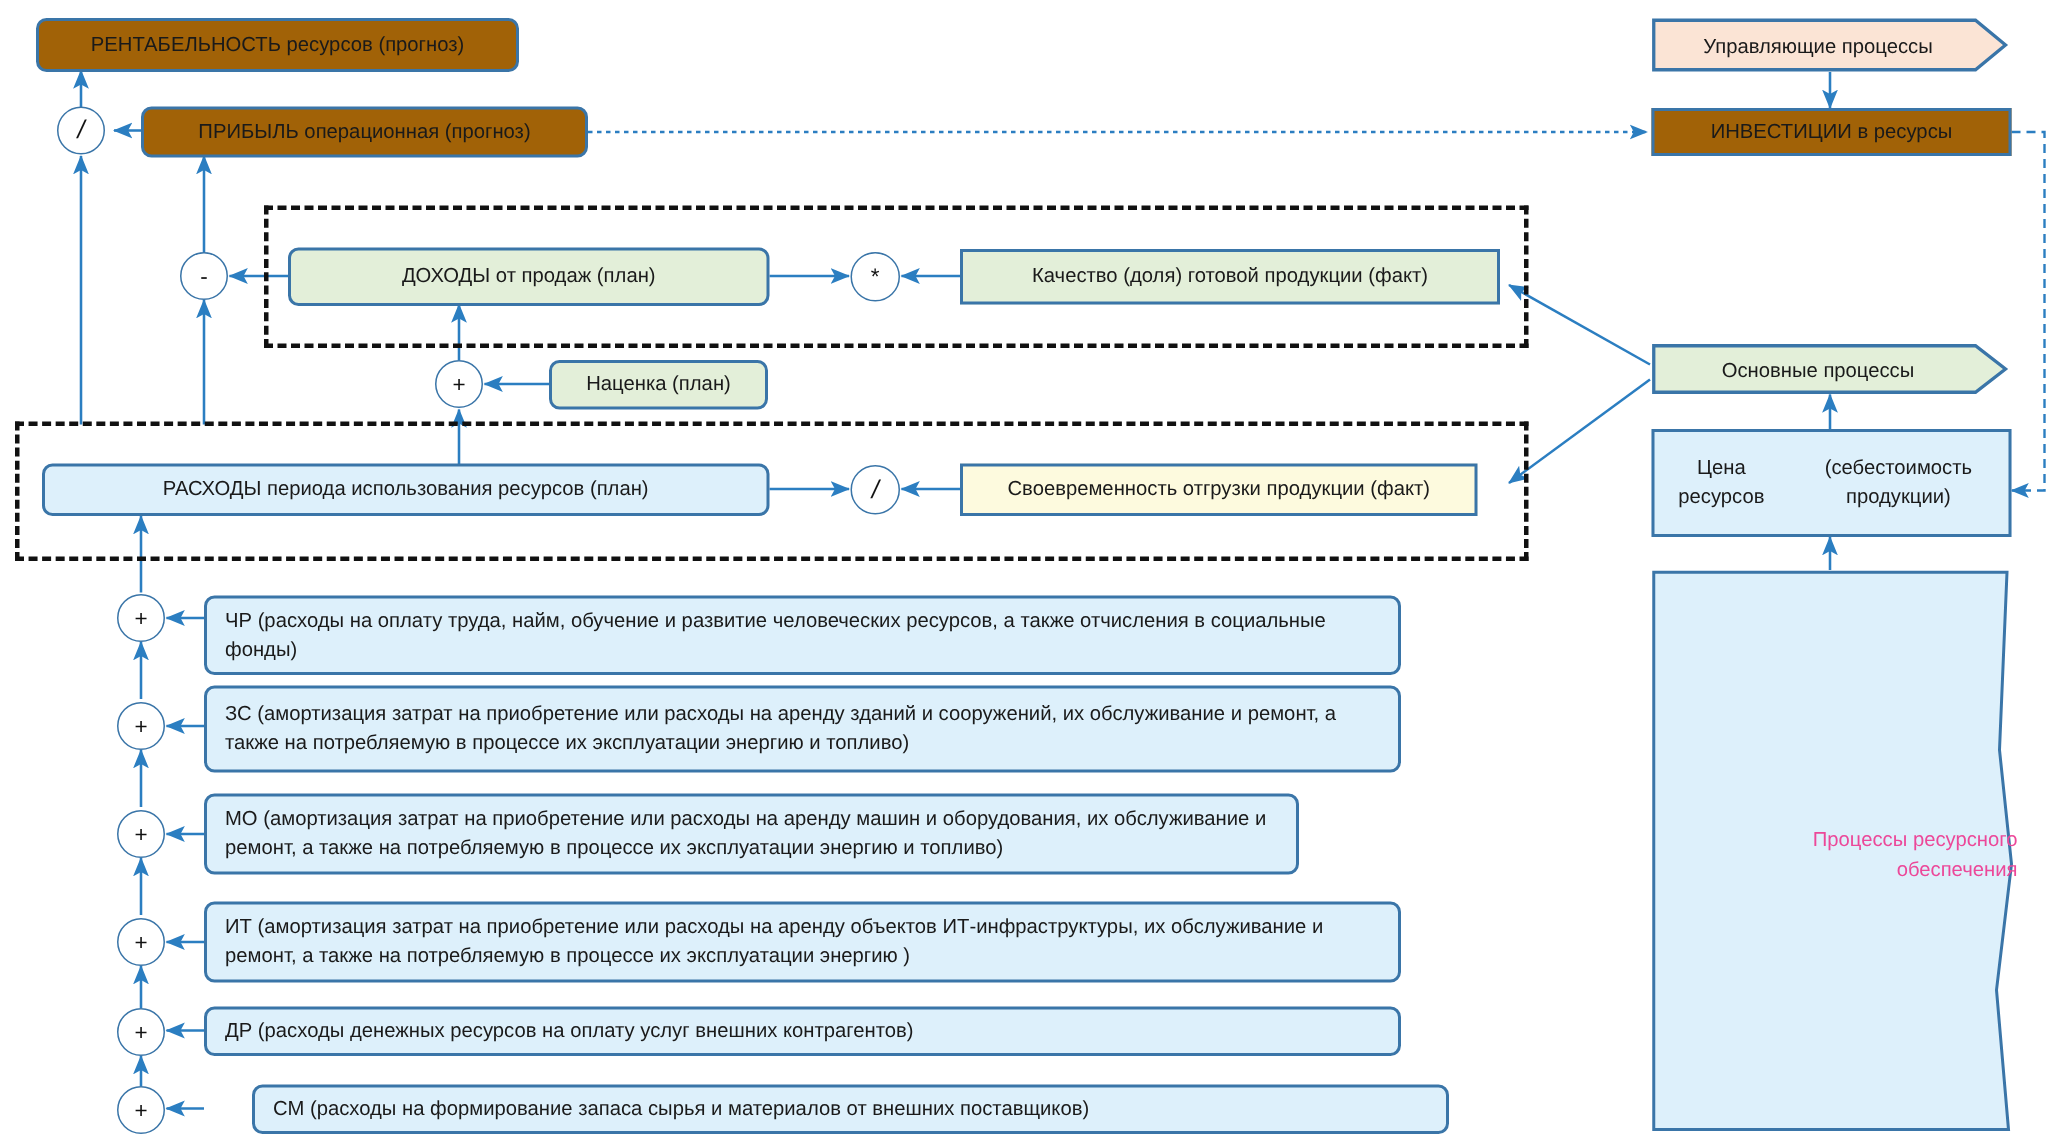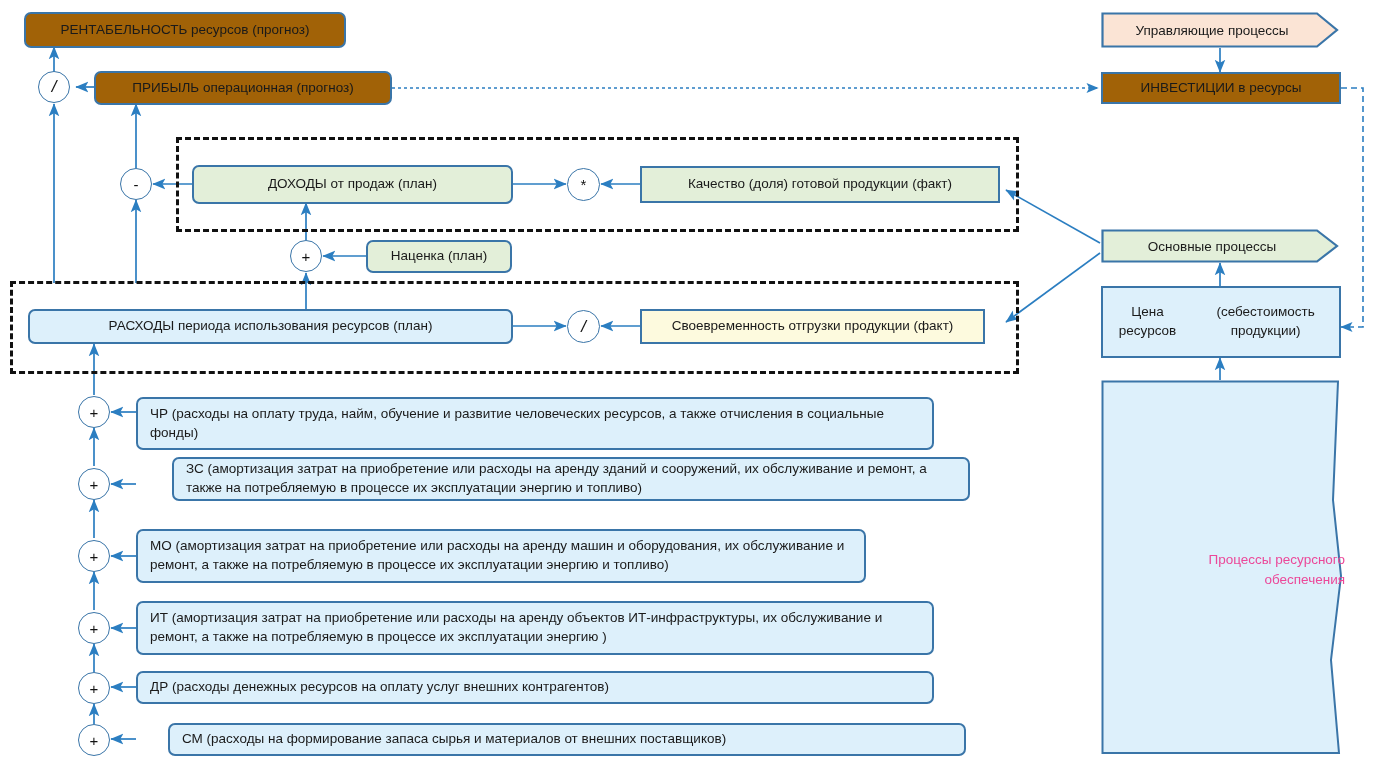--- a/index.html
+++ b/index.html
@@ -206,21 +206,21 @@
     </div>
     <div class="node rounded blue txtleft" style="left:136px;top:386px;width:798px;height:53px;margin-top:11px;">
       <span class="txt">ЧР (расходы на оплату труда, найм, обучение и развитие человеческих ресурсов, а также отчисления в социальные фонды)</span>
     </div>
   </div>
 
   <div>
     <div class="op" style="left:78px;top:468px;width:32px;height:32px;">
       <span>+</span>
     </div>
-    <div class="node rounded blue txtleft" style="left:136px;top:457px;width:798px;height:44px;margin-left:36px;">
+    <div class="node rounded blue txtleft" style="left:136px;top:457px;width:798px;height:58px;">
       <span class="txt">ЗС (амортизация затрат на приобретение или расходы на аренду зданий и сооружений, их обслуживание и ремонт, а также на потребляемую в процессе их эксплуатации энергию и топливо)</span>
     </div>
   </div>
 
   <div>
     <div class="op" style="left:78px;top:540px;width:32px;height:32px;">
       <span>+</span>
     </div>
     <div class="node rounded blue txtleft" style="left:136px;top:529px;width:730px;height:54px;">
       <span class="txt">МО (амортизация затрат на приобретение или расходы на аренду машин и оборудования, их обслуживание и ремонт, а также на потребляемую в процессе их эксплуатации энергию и топливо)</span>

